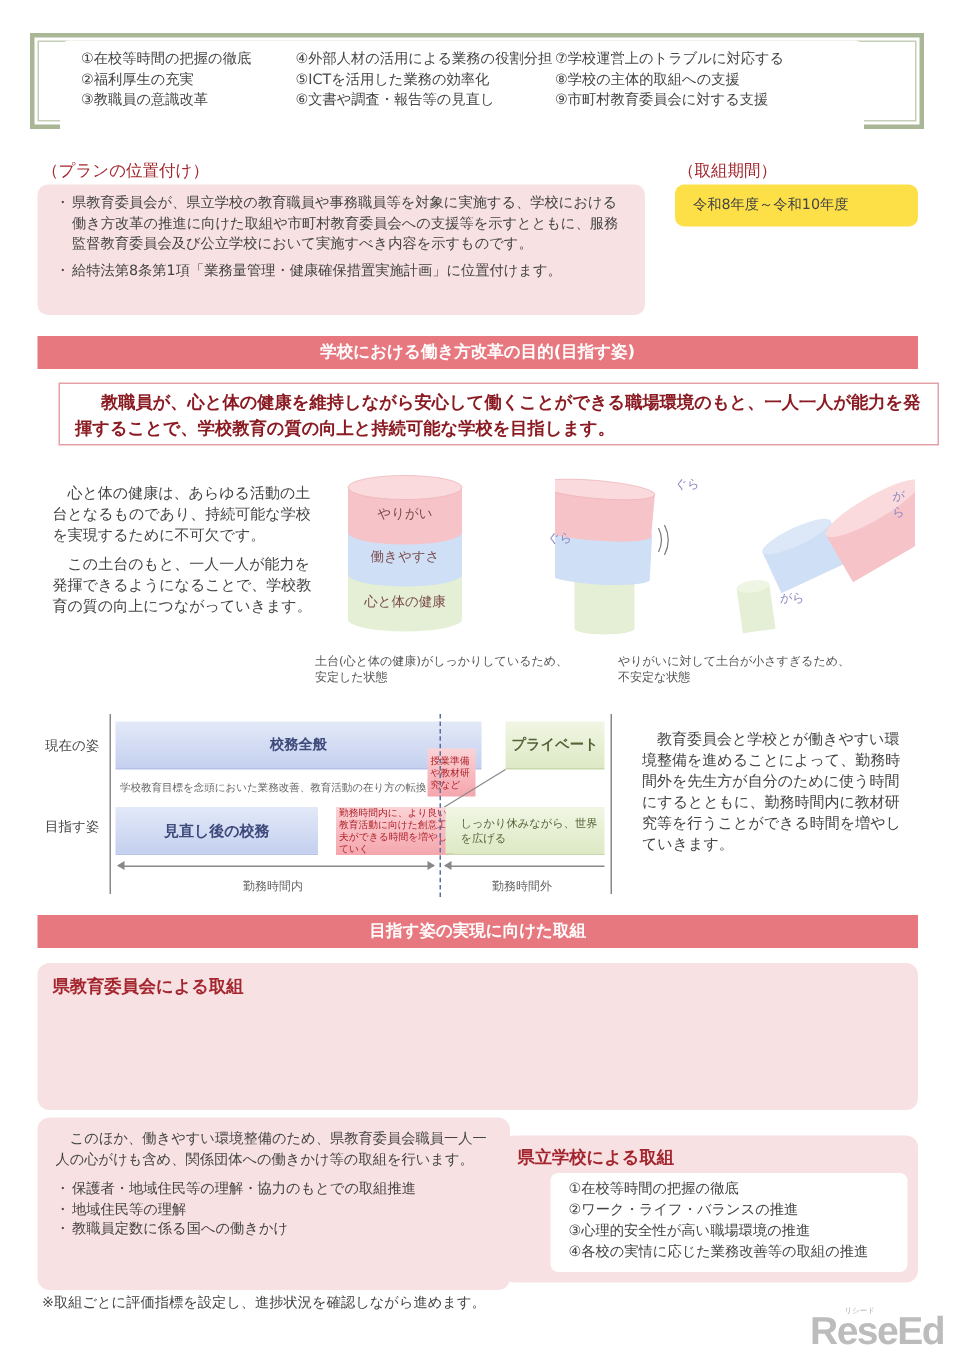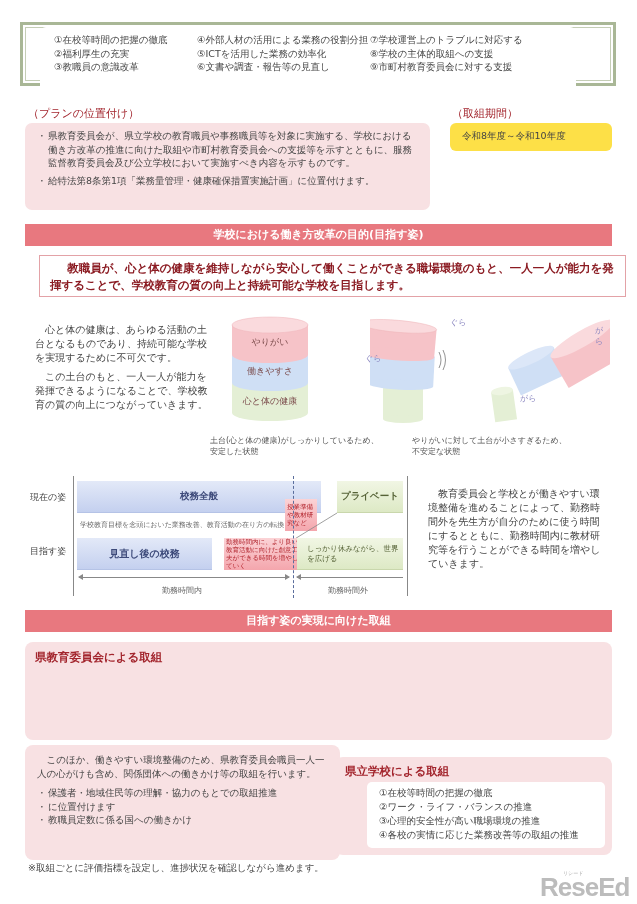--- a/index.html
+++ b/index.html
@@ -251,21 +251,21 @@
 </div>
 
 <div class="other-panel">
   <p>このほか、働きやすい環境整備のため、県教育委員会職員一人一人の心がけも含め、関係団体への働きかけ等の取組を行います。</p>
   <div class="bullet">
     <span class="dot">・</span>
     <span>保護者・地域住民等の理解・協力のもとでの取組推進</span>
   </div>
   <div class="bullet">
     <span class="dot">・</span>
-    <span>に位置付けます</span>
+    <span>地域住民等の理解</span>
   </div>
   <div class="bullet">
     <span class="dot">・</span>
     <span>教職員定数に係る国への働きかけ</span>
   </div>
 </div>
 
 <div class="school-panel">
   <div class="panel-title">県立学校による取組</div>
   <div class="school-inner">

